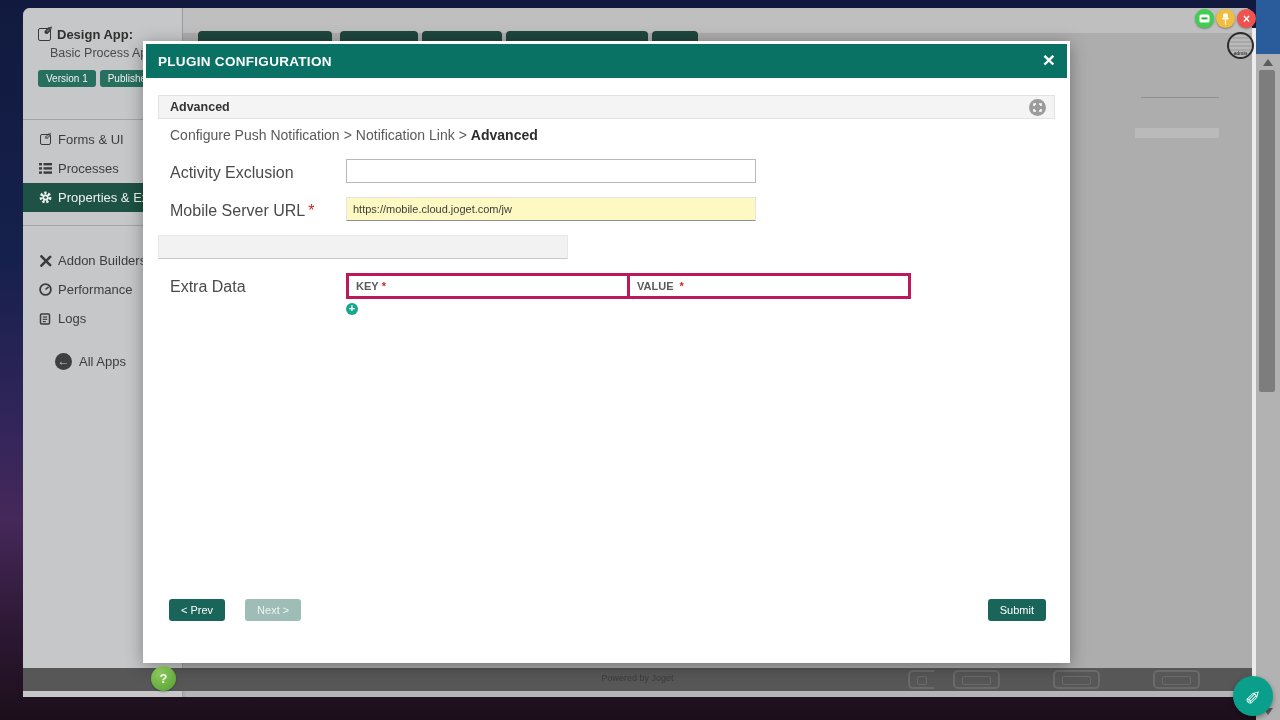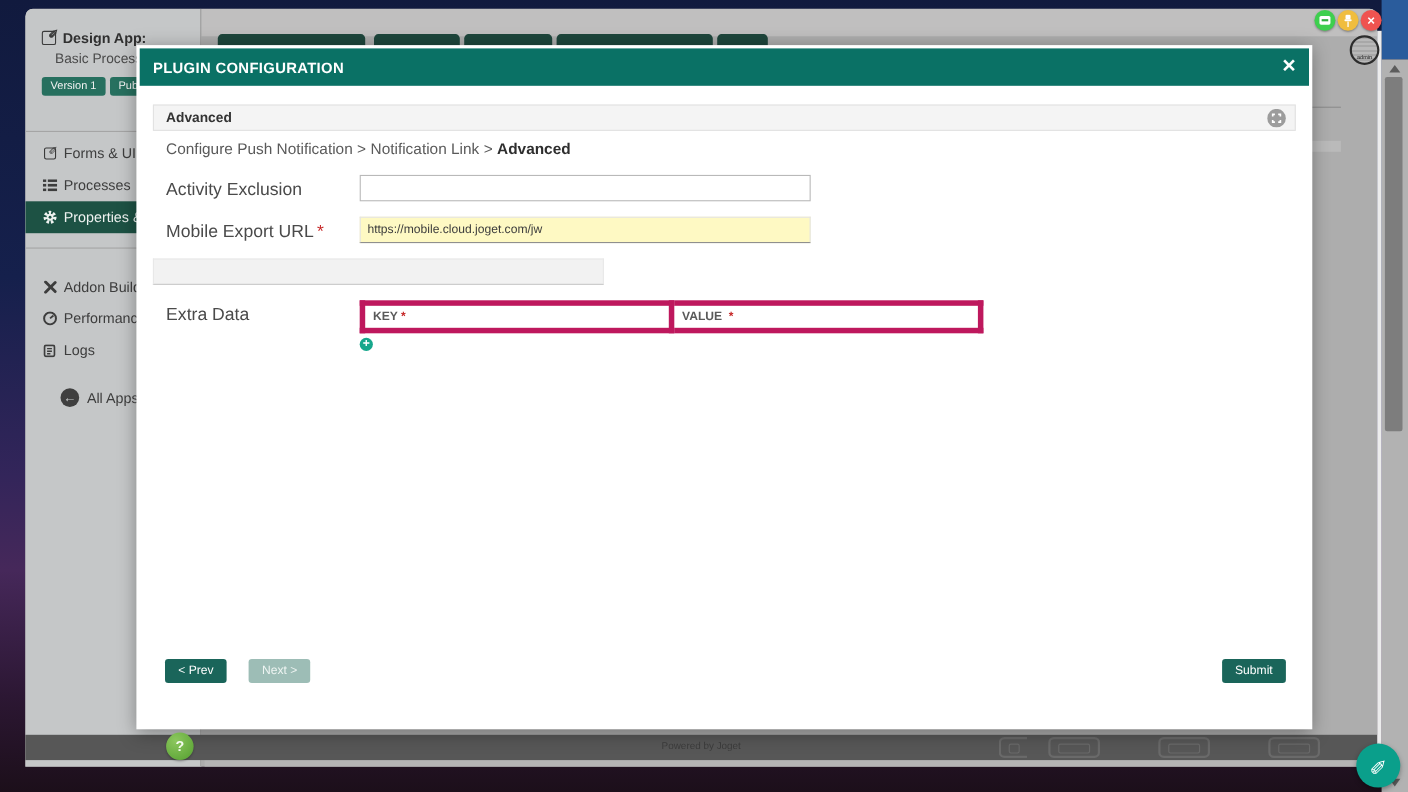--- a/index.html
+++ b/index.html
@@ -72,21 +72,21 @@
   
   .help-fab { position:absolute; left:151px; top:666px; width:25px; height:25px; border-radius:50%;
     background:radial-gradient(circle at 35% 30%,#8cc75e,#549f2f); color:#f4fbef; font-weight:bold;
     font-size:13px; text-align:center; line-height:25px; z-index:6; box-shadow:0 1px 2px rgba(0,0,0,0.3); }
   .pencil-fab { position:absolute; left:1233px; top:676px; width:40px; height:40px; border-radius:50%;
     background:#0a9f8b; z-index:6; display:flex; align-items:center; justify-content:center;
     box-shadow:0 2px 5px rgba(0,0,0,0.35); }
   .pencil-fab span { color:#fff; font-size:19px; transform:scaleY(-1); }
 
   
-  .modal { position:absolute; left:124px; top:41px; width:1069px; height:622px; background:#fff;
+  .modal { position:absolute; left:143px; top:41px; width:927px; height:622px; background:#fff;
     padding:3px; z-index:5; box-shadow:0 3px 16px rgba(0,0,0,0.35); }
   .modal-header { height:34px; background:#0a7165; color:#fff; display:flex; align-items:center;
     padding:0 12px; position:relative; }
   .modal-title { font-weight:bold; font-size:13.5px; letter-spacing:0.3px; }
   .modal-close { position:absolute; right:12px; top:3px; color:#fff; font-size:21px; font-weight:bold;
     line-height:26px; cursor:pointer; }
   .modal-body { position:relative; height:585px; padding:17px 12px 0 12px; }
   .section-bar { height:24px; background:#f4f4f4; border:1px solid #e2e2e2; display:flex; align-items:center;
     padding:0 8px 0 11px; position:relative; }
   .section-title { font-weight:bold; font-size:12.5px; color:#333; }
@@ -97,21 +97,21 @@
   .form-area { margin-top:16px; }
   .form-row { display:flex; margin-bottom:14px; }
   .f-label { width:188px; padding:5px 6px 0 12px; font-size:16px; color:#4a4a4a; }
   .req { color:#c62828; margin-left:3px; }
   .inp { width:410px; height:24px; font-family:"Liberation Sans",sans-serif; font-size:11px; color:#3c3c3c;
     padding:0 6px; outline:none; }
   .inp-plain { background:#fff; border:1px solid #b9b9b9; }
   .inp-filled { background:#fef9c3; border:1px solid #e4e4e4; border-bottom:1px solid #8f8f8f; }
   .inp-gray  { background:#f2f2f2; border:1px solid #e8e8e8; border-bottom:1px solid #c9c9c9; }
   .grid { border-collapse:collapse; }
-  .grid th { width:281px; border:5px solid #be185d; background:#fff; text-align:left;
+  .grid th { width:281px; border:3px solid #be185d; background:#fff; text-align:left;
     font-size:11px; color:#5a5a5a; padding:4px 7px; }
   .add-btn { margin:4px 0 0 0; width:12px; height:12px; border-radius:50%; background:#17a78c; color:#fff;
     font-size:11px; line-height:11px; text-align:center; font-weight:bold; cursor:pointer; }
   .modal-footer { position:absolute; left:23px; right:21px; bottom:42px; display:flex; align-items:center; }
   .btn { font-family:"Liberation Sans",sans-serif; font-size:11px; color:#fff; border:none; border-radius:3px;
     padding:5px 12px; cursor:pointer; }
   .btn-teal { background:#1a655a; }
   .btn-disabled { background:#9dbdb6; color:#eef4f2; margin-left:20px; }
   .btn-submit { margin-left:auto; background:#1a655a; }
   svg { display:block; }
@@ -286,21 +286,21 @@
       <span>Configure Push Notification</span><span class="sep">&gt;</span><span>Notification Link</span><span class="sep">&gt;</span><span class="last">Advanced</span>
     </div>
 
     <div class="form-area">
       <div class="form-row">
         <div class="f-label"><span>Activity Exclusion</span></div>
         <input class="inp inp-plain" type="text" style="">
       </div>
 
       <div class="form-row">
-        <div class="f-label"><span>Mobile Export URL</span><span class="req">*</span></div>
+        <div class="f-label"><span>Mobile Server URL</span><span class="req">*</span></div>
         <input class="inp inp-filled" type="text" readonly="" value="https://mobile.cloud.joget.com/jw" style="">
       </div>
 
       <div class="form-row">
         <input class="inp inp-gray" type="text" style="">
       </div>
 
       <div class="form-row" style="margin-bottom:0;">
         <div class="f-label"><span>Extra Data</span></div>
         <div>

